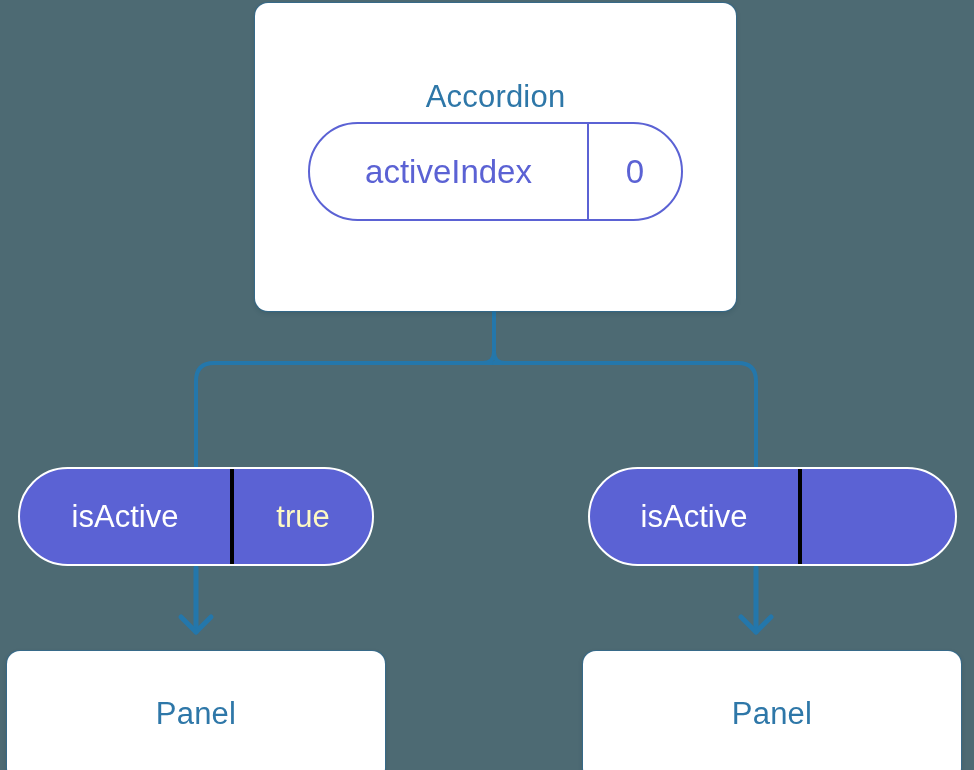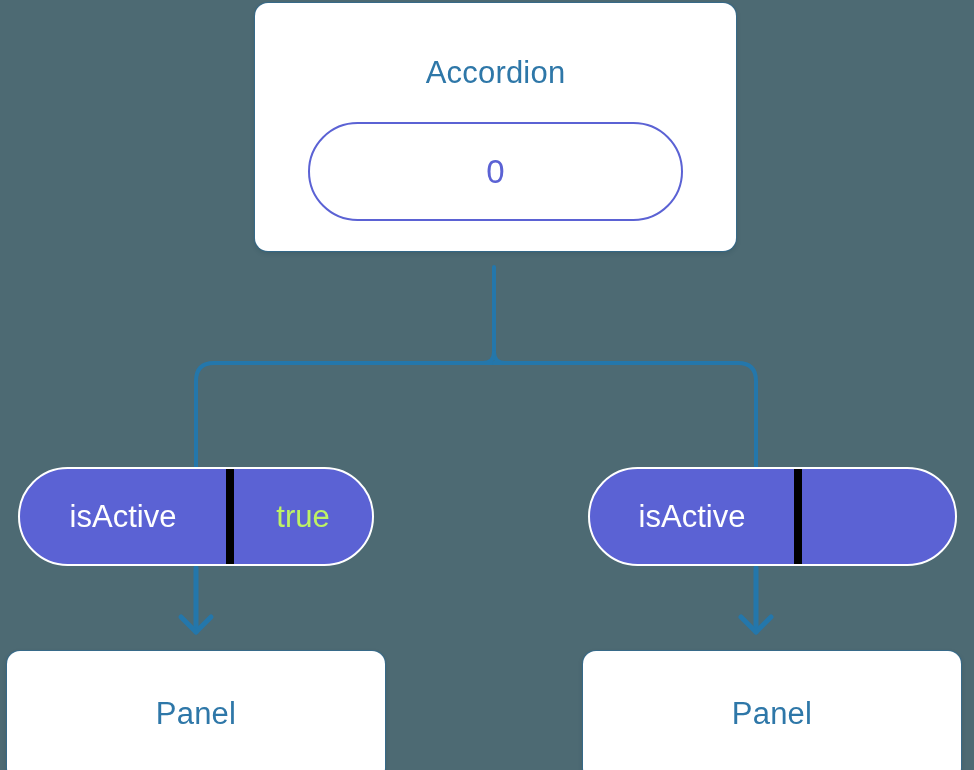--- a/index.html
+++ b/index.html
@@ -45,22 +45,22 @@
     font-weight: 400;
     letter-spacing: 0.2px;
     line-height: 1;
     white-space: nowrap;
   }
 
   #root-card {
     left: 255px;
     top: 3px;
     width: 481px;
-    height: 248px;
-    padding-top: 54px;
+    height: 308px;
+    padding-top: 78px;
     text-align: right;
   }
   #panel-card-left {
     left: 7px;
     top: 651px;
     width: 378px;
     height: 130px;
     justify-content: flex-start;
     padding-top: 47px;
   }
@@ -114,24 +114,24 @@
   
   .pill-filled {
     position: absolute;
     height: 99px;
     background: #5b62d4;
     border: 2px solid #ffffff;
   }
   .pill-filled .pill-key {
     color: #ffffff;
     font-size: 31px;
-    border-right: 8px solid #000000;
+    border-right: 4px solid #000000;
   }
   .pill-filled .pill-val {
-    color: #bef264;
+    color: #fef9c3;
     font-size: 31px;
   }
 
   #pill-left {
     left: 18px;
     top: 467px;
     width: 356px;
   }
   #pill-left .pill-key { flex: 0 0 214px; }
   #pill-left .pill-val { flex: 1 1 auto; }
@@ -162,20 +162,21 @@
     <path d="M 181 617 L 196 632 L 211 617" fill="none" stroke="#2477ab" stroke-width="5" stroke-linecap="round" stroke-linejoin="round"></path>
 
     <path d="M 756 568 L 756 632" fill="none" stroke="#2477ab" stroke-width="5" stroke-linecap="round"></path>
     <path d="M 741 617 L 756 632 L 771 617" fill="none" stroke="#2477ab" stroke-width="5" stroke-linecap="round" stroke-linejoin="round"></path>
   </svg>
 
   <div class="card" id="root-card">
     <div class="card-title">Accordion</div>
 
     <div class="pill" id="state-pill">
+      <div class="pill-key">activeIndex</div>
       <div class="pill-val">0</div>
     </div>
   </div>
 
   <div class="pill pill-filled" id="pill-left">
     <div class="pill-key">isActive</div>
     <div class="pill-val">true</div>
   </div>
 
   <div class="pill pill-filled" id="pill-right">

